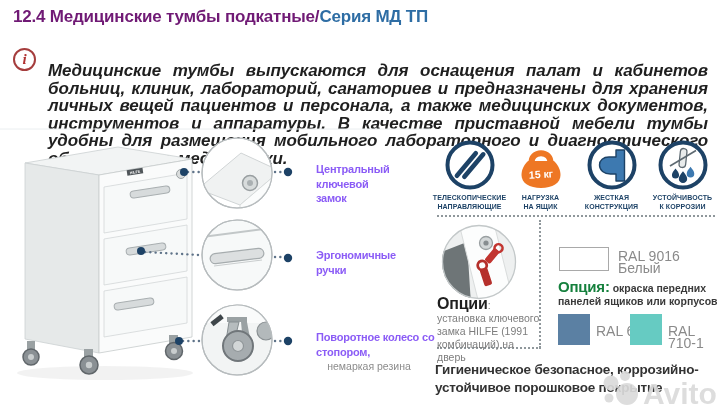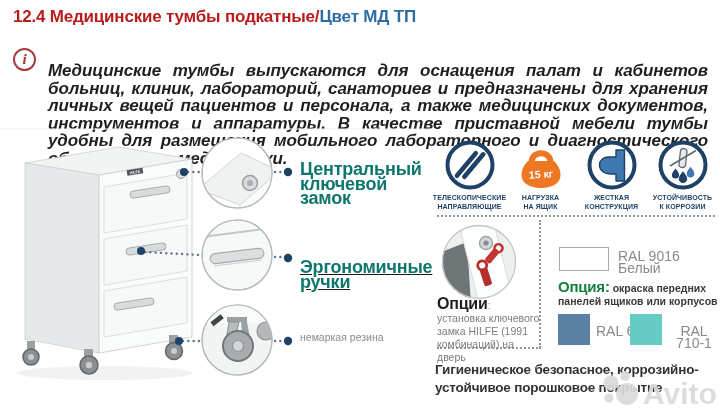--- a/index.html
+++ b/index.html
@@ -5,34 +5,34 @@
   * { margin:0; padding:0; box-sizing:border-box; }
   html,body { background:#fff; }
   .page {
     position:relative; width:720px; height:413px; background:#fff;
     font-family:"Liberation Sans", sans-serif; overflow:hidden; color:#1c1c1c;
   }
   .abs { position:absolute; }
 
   
   .title { left:13px; top:7px; font-size:17px; font-weight:bold; letter-spacing:-0.2px; white-space:nowrap; }
-  .title .t-black { color:#b91c1c; }
+  .title .t-black { color:#701a75; }
   .title .t-blue  { color:#2e6da4; }
 
   
   .info-icon { left:13px; top:48px; width:23px; height:23px; border:2px solid #a53d3d; border-radius:50%;
     display:flex; align-items:center; justify-content:center;
     color:#b03232; font-size:15px; font-weight:bold; font-family:"Liberation Serif", serif; font-style:italic; }
   .intro { left:48px; top:62px; width:660px; font-size:17px; line-height:17.6px;
     font-weight:bold; color:#1f1f1f; text-align:justify; letter-spacing:-0.1px;font-style:italic; }
 
   
   .callout { position:absolute; }
-  .callout-title { font-size:18px; line-height:14.5px; font-weight:bold; color:#0f766e; letter-spacing:-0.2px; }
-  .callout-note  { font-size:10.5px; line-height:12px; color:#8c8c8c; margin-top:1px; }
+  .callout-title { font-size:11px; line-height:14.5px; font-weight:bold; color:#8b5cf6; letter-spacing:-0.2px;margin-left:16px; }
+  .callout-note  { font-size:10.5px; line-height:12px; color:#8c8c8c; margin-top:1px;text-align:center; }
 
   
   .features { left:434px; top:138px; width:284px; display:flex; }
   .feature { width:71px; display:flex; flex-direction:column; align-items:center; }
   .feature .ficon { height:54px; display:flex; align-items:center; justify-content:center; }
   .fcap { margin-top:2px; text-align:center; font-size:7px; line-height:8.6px;
     font-weight:bold; color:#1d4266; letter-spacing:0.1px; white-space:nowrap; }
 
   
   .dotted-h { border-top:2px dotted #8f979b; height:0; }
@@ -53,21 +53,21 @@
     font-weight:600; color:#333; letter-spacing:-0.2px; }
 
   .watermark { right:2px; bottom:2px; }
 </style>
 </head>
 <body>
 
 <div class="page">
 
   <div class="abs title">
-    <span class="t-black">12.4 Медицинские тумбы подкатные/</span><span class="t-blue">Цвет МД ТП</span>
+    <span class="t-black">12.4 Медицинские тумбы подкатные/</span><span class="t-blue">Серия МД ТП</span>
   </div>
 
   <div class="abs info-icon">
       <span>i</span>
     </div>
   <div class="abs intro">Медицинские тумбы выпускаются для оснащения палат и кабинетов больниц, клиник, лабораторий, санаториев и предназначены для хранения личных вещей пациентов и персонала, а также медицинских документов, инструментов и аппаратуры. В качестве приставной мебели тумбы удобны для размещения мобильного лабораторного и диагностического оборудования, медтехники.</div>
 
   <svg class="abs" style="left:0; top:125px;" width="430" height="288" viewBox="0 0 430 288">
     <defs>
       <clipPath id="cc1">
@@ -172,24 +172,25 @@
       <circle cx="141" cy="126" r="4"></circle>
         <circle cx="288" cy="133" r="4.2"></circle>
       <circle cx="179" cy="216" r="4"></circle>
         <circle cx="288" cy="216" r="4.2"></circle>
     </g>
   </svg>
 
   <div class="callout" style="left:300px; top:162px; width:96px;">
     <div class="callout-title">Центральный ключевой замок</div>
   </div>
-  <div class="callout" style="left:300px; top:260px; width:104px;text-decoration:underline;">
+  <div class="callout" style="left:300px; top:248px; width:104px;">
     <div class="callout-title">Эргономичные ручки</div>
   </div>
   <div class="callout" style="left:300px; top:330px; width:138px;">
+    <div class="callout-title">Поворотное колесо со стопором,</div>
     <div class="callout-note">немаркая резина</div>
   </div>
 
   <div class="abs features">
 
     <div class="feature">
       <div class="ficon">
         <svg width="52" height="52" viewBox="0 0 52 52">
           <circle cx="26" cy="26" r="22.5" fill="#fff" stroke="#1d4266" stroke-width="4"></circle>
           <g transform="rotate(-50 26 26)" fill="#1d4266">
@@ -291,21 +292,21 @@
     <div>RAL 9016</div>
     <div>Белый</div>
   </div>
 
   <div class="abs option-head">
     <b>Опция:</b><span> окраска передних панелей ящиков или корпусов</span>
   </div>
   <div class="swatch" style="left: 558px; top: 314px; background-color: rgb(91, 128, 163);"></div>
   <div class="abs ral-label" style="left:596px; top:325px;">RAL 610-1</div>
   <div class="swatch" style="left: 630px; top: 314px; background-color: rgb(102, 203, 194);"></div>
-  <div class="abs ral-label" style="left:668px; top:325px;text-align:center;">RAL 710-1</div>
+  <div class="abs ral-label" style="left:668px; top:325px;">RAL 710-1</div>
 
   <div class="abs footer-text">Гигиеническое безопасное, коррозийно-устойчивое порошковое покрытие</div>
 
   <svg class="abs watermark" width="118" height="44" viewBox="0 0 118 44">
     <g fill="#dbdbdb" opacity="0.92">
       <circle cx="11" cy="16" r="7.5"></circle>
       <circle cx="25" cy="9" r="5"></circle>
       <circle cx="9" cy="31" r="4.5"></circle>
       <circle cx="27" cy="27" r="11"></circle>
       <text x="43" y="37" font-size="30" font-weight="bold" font-family="Liberation Sans, sans-serif">Avito</text>

